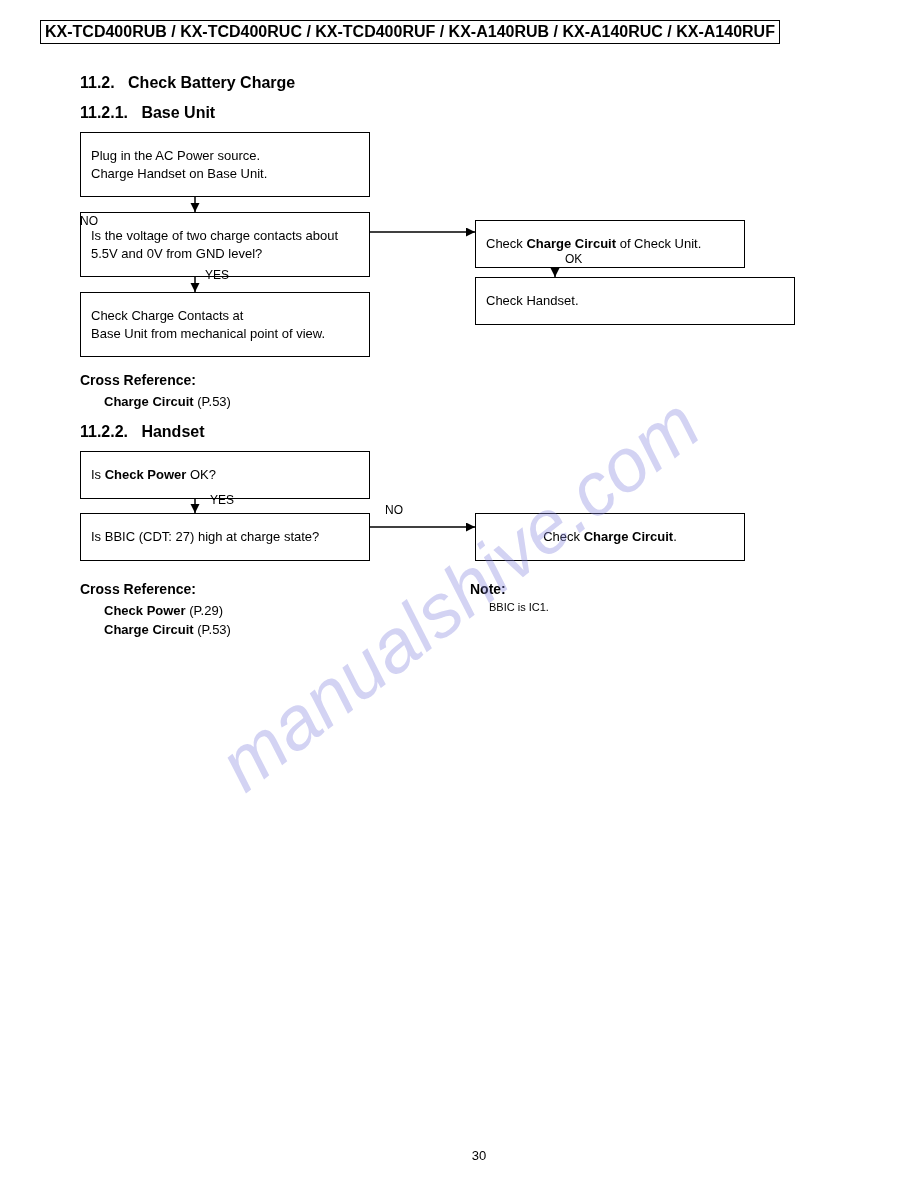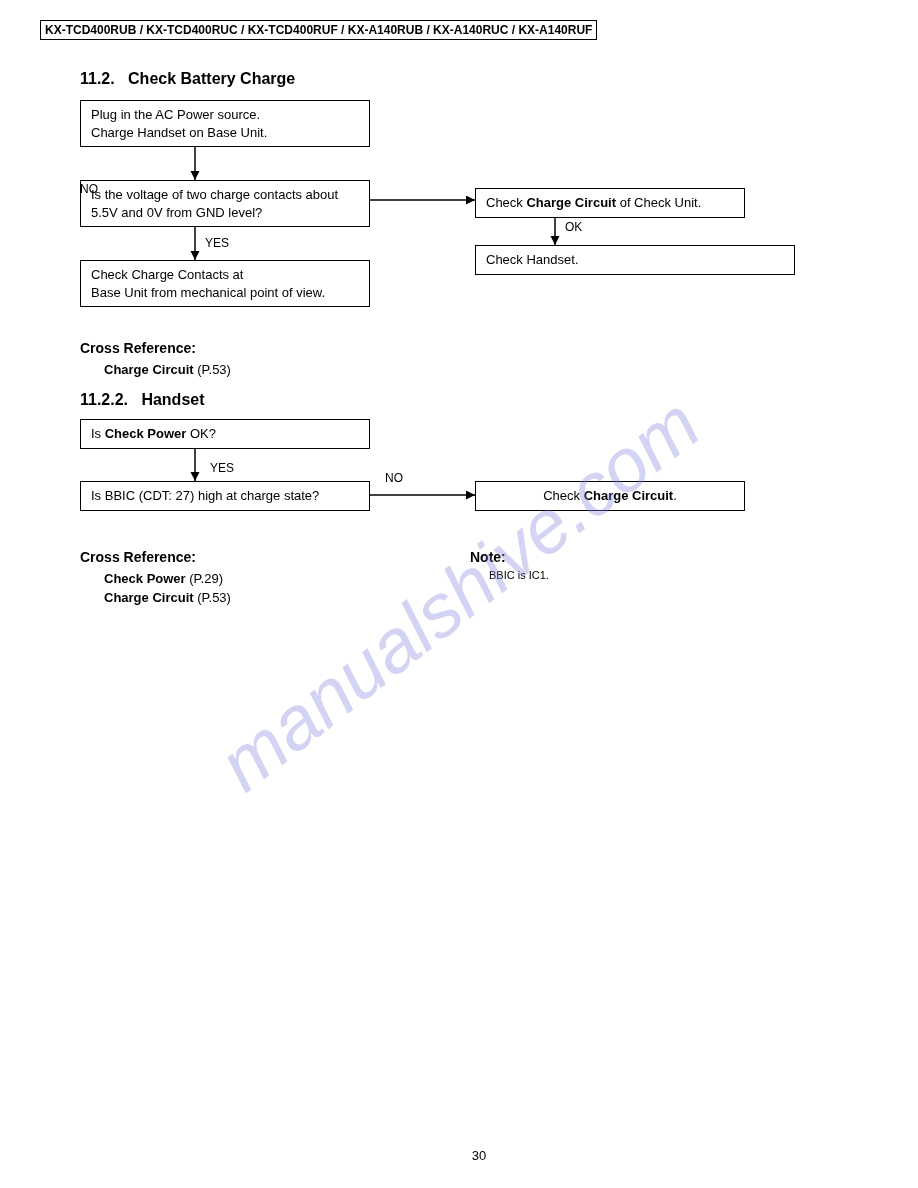--- a/index.html
+++ b/index.html
@@ -12,21 +12,21 @@
       overflow: hidden;
     }
     .page {
       position: relative;
       width: 100%;
       height: 100%;
       padding: 20px 40px;
     }
     .model-header {
       border: 1px solid #000;
-      font-size: 12px;
+      font-size: 16px;
       font-weight: bold;
       padding: 2px 4px;
       display: inline-block;
       margin-bottom: 30px;
     }
     h2.section-title {
       font-size: 16px;
       font-weight: bold;
       margin-left: 40px;
       margin-bottom: 12px;
@@ -40,21 +40,21 @@
     .diagram-area {
       position: relative;
       margin-left: 40px;
       margin-bottom: 20px;
     }
     .fbox {
       position: absolute;
       border: 1px solid #000;
       background: #fff;
       font-size: 13px;
-      padding: 5px 10px;
+      padding: 14px 10px;
       line-height: 1.35;
     }
     .flabel {
       position: absolute;
       font-size: 12px;
     }
     .cross-ref {
       margin-left: 40px;
       margin-top: 10px;
     }
@@ -118,20 +118,24 @@
 
 <div class="page">
 
   <div class="model-header">KX-TCD400RUB / KX-TCD400RUC / KX-TCD400RUF / KX-A140RUB / KX-A140RUC / KX-A140RUF</div>
 
   <h2 class="section-title">
     <span>11.2.</span>&nbsp;&nbsp;
     <span>Check Battery Charge</span>
   </h2>
 
+  <h3 class="subsection-title">
+    <span>11.2.1.</span>&nbsp;&nbsp;
+    <span>Base Unit</span>
+  </h3>
 
   
   <div class="diagram-area" style="height:220px; width:780px;">
     <svg class="arrows" width="780" height="220">
       <defs>
         <marker id="ah1" markerWidth="8" markerHeight="8" refX="6" refY="3" orient="auto">
           <path d="M0,0 L6,3 L0,6 Z" fill="#000"></path>
         </marker>
       </defs>
 

